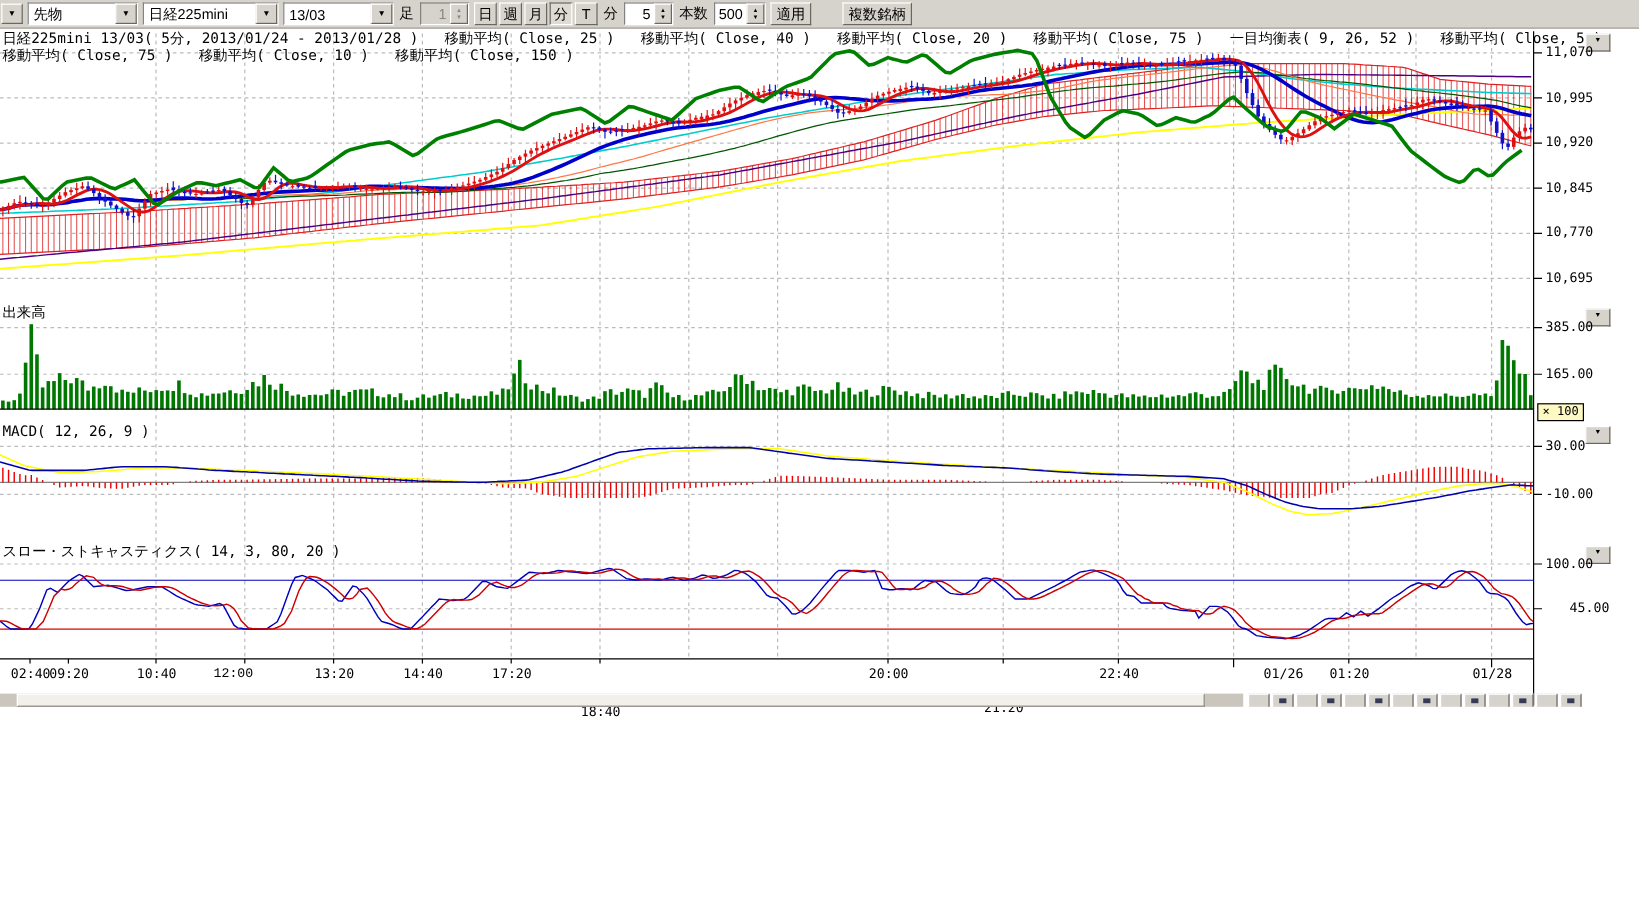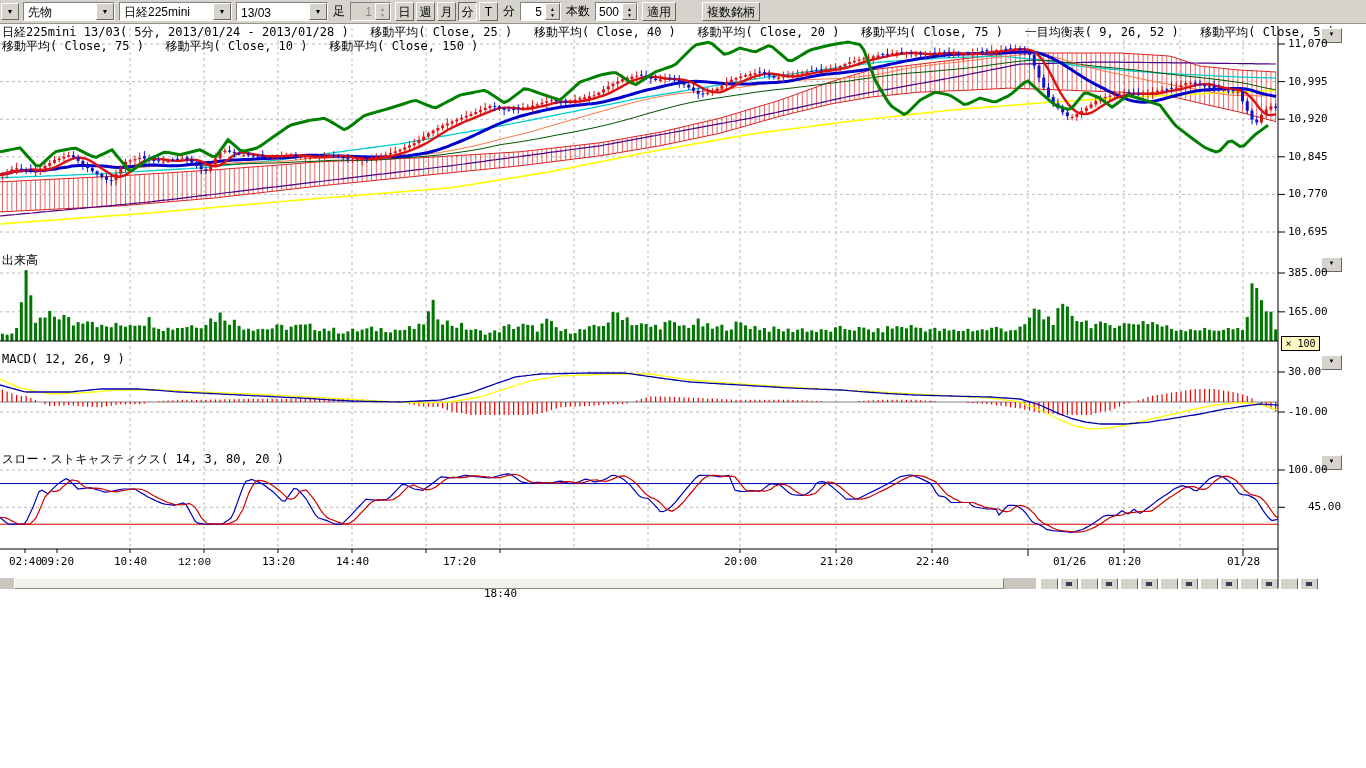--- a/index.html
+++ b/index.html
@@ -1530,24 +1530,24 @@
       <div class="alabel" style="left: 1288px; top: 440px;">100.00</div>
       <div class="alabel" style="left: 1288px; top: 477.29px; margin-left: 20px;">45.00</div>
     </div>
   <div id="time-labels">
       <div class="alabel" style="left: 9px; top: 532px; text-align: right;">02:40</div>
       <div class="alabel" style="left: 41px; top: 532px;">09:20</div>
       <div class="alabel" style="left: 114px; top: 532px;">10:40</div>
       <div class="alabel" style="left: 178px; top: 532px; font-family: Liberation Mono, monospace;">12:00</div>
       <div class="alabel" style="left: 262px; top: 532px;">13:20</div>
       <div class="alabel" style="left: 336px; top: 532px;">14:40</div>
-      <div class="alabel" style="left: 410px; top: 532px; margin-left: 33px;">17:20</div>
+      <div class="alabel" style="left: 410px; top: 532px;">17:20</div>
       <div class="alabel" style="left: 484px; top: 564px;">18:40</div>
       <div class="alabel" style="left: 724px; top: 532px;">20:00</div>
-      <div class="alabel" style="left: 820px; top: 532px;">21:20</div>
+      <div class="alabel" style="left: 820px; top: 560px;">21:20</div>
       <div class="alabel" style="left: 916px; top: 532px;">22:40</div>
       <div class="alabel" style="left: 1012px; top: 532px; margin-left: 41px;">01/26</div>
       <div class="alabel" style="left: 1108px; top: 532px;">01:20</div>
       <div class="alabel" style="left: 1227px; top: 532px;">01/28</div>
     </div>
 
   <div class="hscroll">
     <div class="hthumb"></div>
   </div>
   <div class="bbtnrow" id="bbtnrow">

